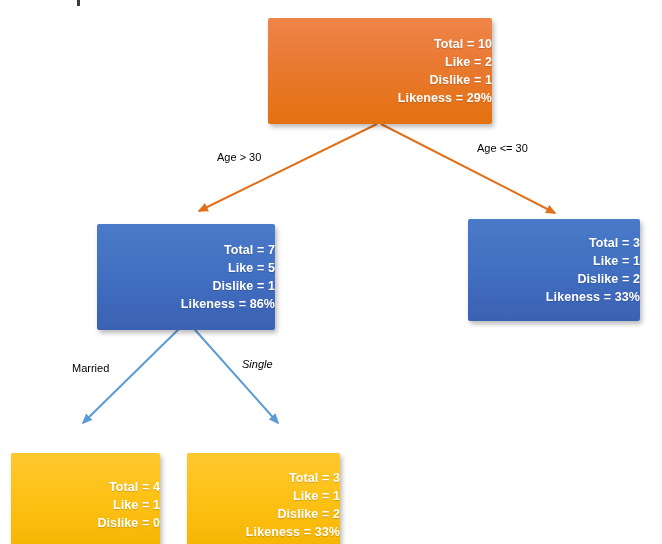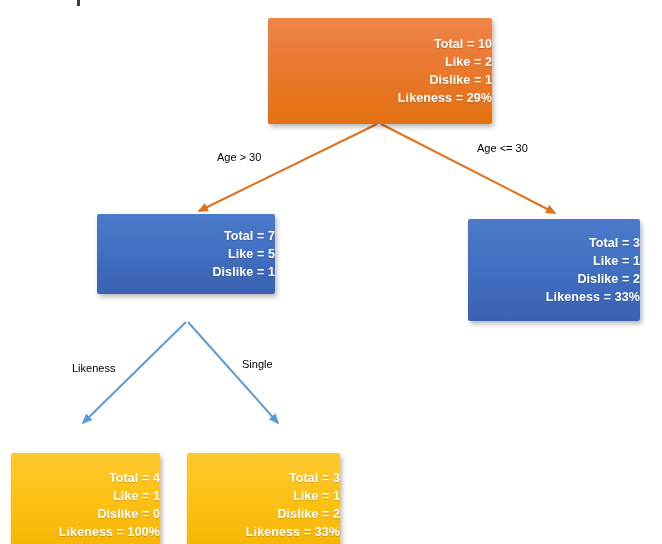--- a/index.html
+++ b/index.html
@@ -97,48 +97,48 @@
     <line x1="188" y1="322" x2="278" y2="423" stroke="#5B9BD5" stroke-width="2" marker-end="url(#arrow-blue)"></line>
   </svg>
 
   <div class="node node-orange" style="left:268px; top:18px; width:224px; height:106px;">
     <span class="line">Total = 10</span>
     <span class="line">Like = 2</span>
     <span class="line">Dislike = 1</span>
     <span class="line">Likeness = 29%</span>
   </div>
 
-  <div class="node node-blue" style="left:97px; top:214px; width:178px; height:80px;">
+  <div class="node node-blue" style="left:97px; top:224px; width:178px; height:106px;">
     <span class="line">Total = 7</span>
     <span class="line">Like = 5</span>
     <span class="line">Dislike = 1</span>
+    <span class="line">Likeness = 86%</span>
   </div>
 
   <div class="node node-blue" style="left:468px; top:219px; width:172px; height:102px;">
     <span class="line">Total = 3</span>
     <span class="line">Like = 1</span>
     <span class="line">Dislike = 2</span>
     <span class="line">Likeness = 33%</span>
   </div>
 
   <div class="node node-yellow" style="left:11px; top:425px; width:149px; height:103px;">
     <span class="line">Total = 4</span>
     <span class="line">Like = 1</span>
     <span class="line">Dislike = 0</span>
-    <span class="line">Likeness = 100%</span>
   </div>
 
   <div class="node node-yellow" style="left:187px; top:425px; width:153px; height:103px;">
     <span class="line">Total = 3</span>
     <span class="line">Like = 1</span>
     <span class="line">Dislike = 2</span>
     <span class="line">Likeness = 33%</span>
   </div>
 
   <div class="edge-label" style="left:217px; top:150px;">Age &gt; 30</div>
 
   <div class="edge-label" style="left:477px; top:141px;">Age &lt;= 30</div>
 
-  <div class="edge-label" style="left:72px; top:361px;">Likeness</div>
+  <div class="edge-label" style="left:72px; top:361px;">Married</div>
 
-  <div class="edge-label" style="left:242px; top:357px;">Single</div>
+  <div class="edge-label" style="left:242px; top:357px;font-style:italic;">Single</div>
 
 </div>
 
 </body></html>

